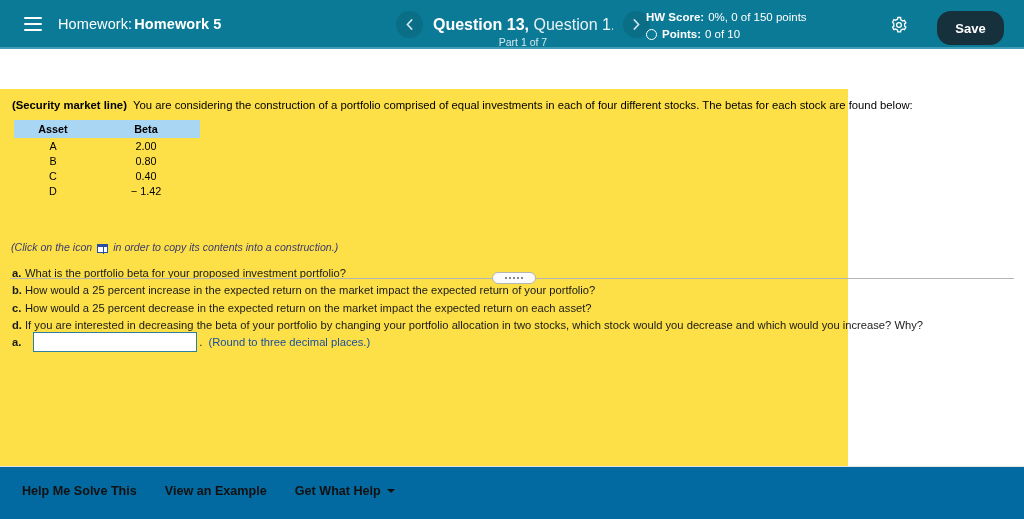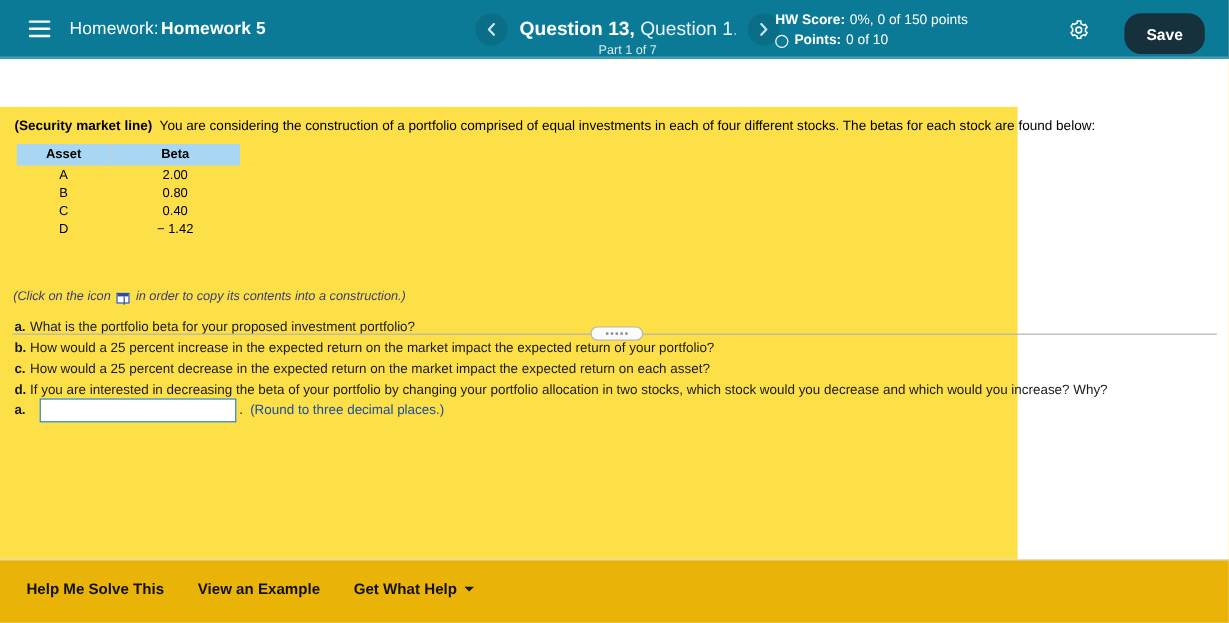--- a/index.html
+++ b/index.html
@@ -291,21 +291,21 @@
   .period { margin-left: 2px; margin-right: 6px; }
   .round-hint { color: #1a4fa0; }
 
   
   .footer {
     position: absolute;
     left: 0;
     top: 466px;
     width: 1024px;
     height: 53px;
-    background: #eab308;
+    background: #0369a1;
     border-top: 1px solid #e3e3e3;
     box-sizing: border-box;
   }
   .footer-links {
     position: absolute;
     left: 22px;
     top: 17px;
     display: flex;
     align-items: center;
     gap: 28px;

